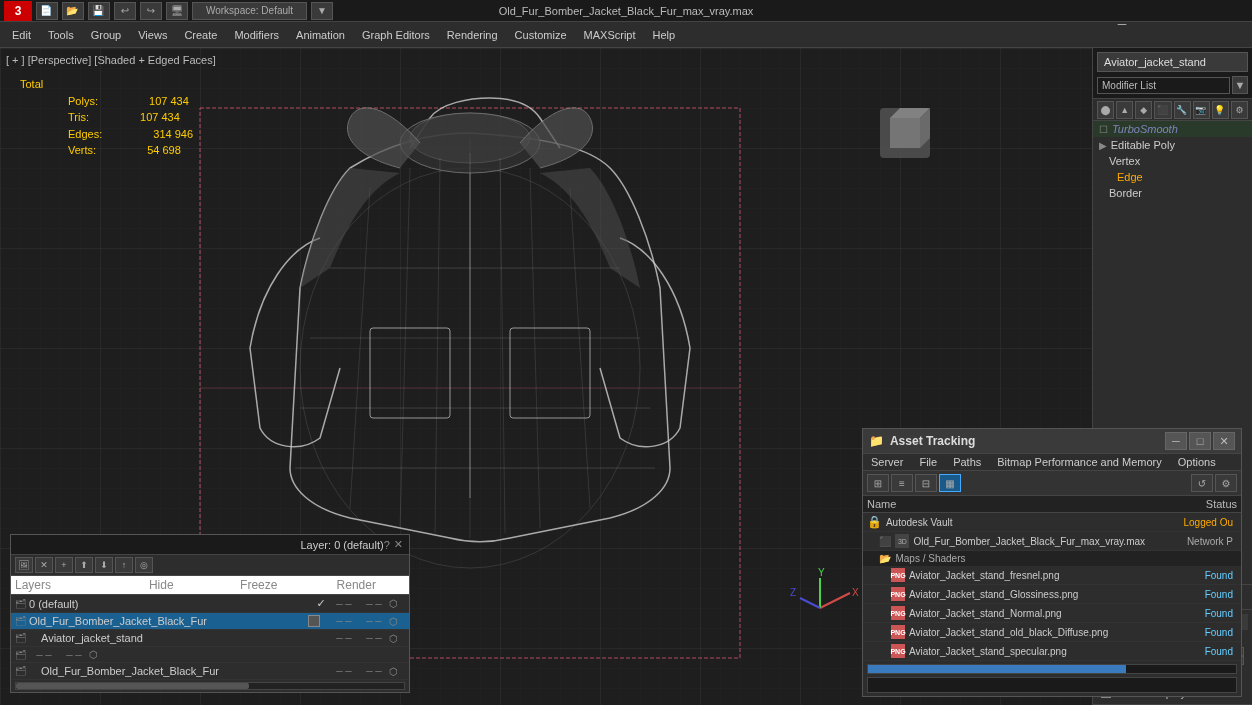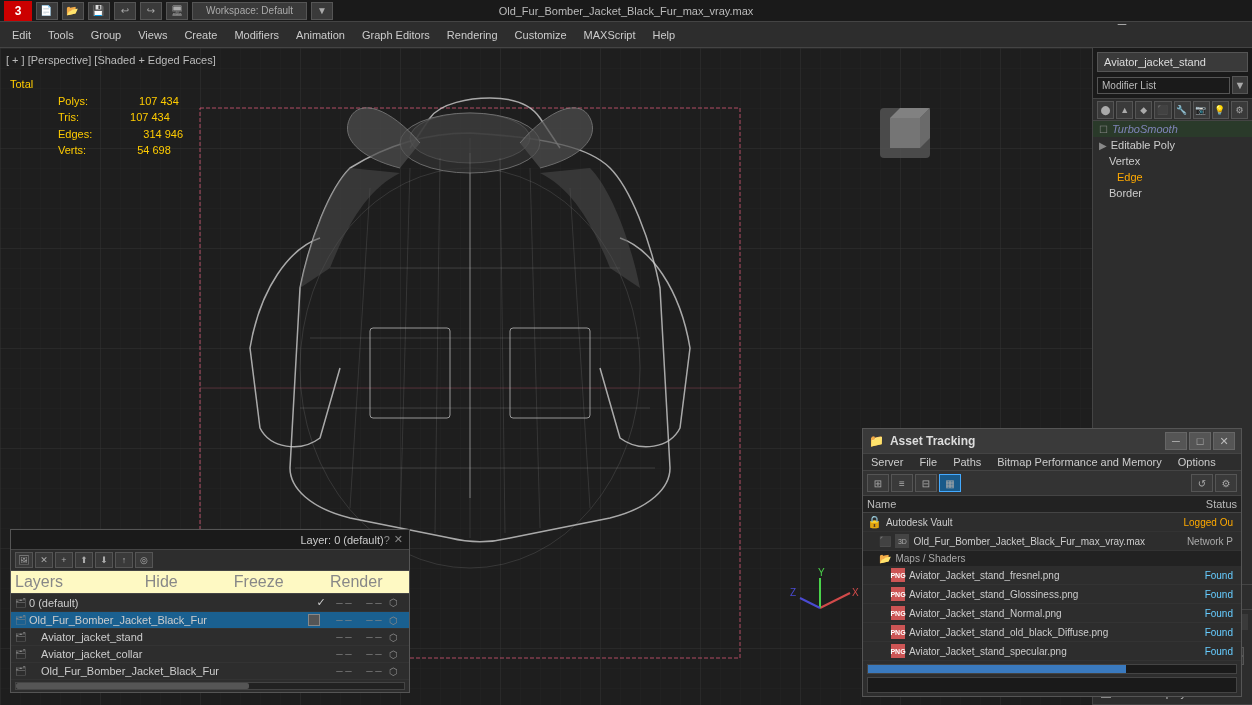--- a/index.html
+++ b/index.html
@@ -18,21 +18,21 @@
     
     #toolbar { width: 100%; height: 26px; background: #2d2d2d; border-bottom: 1px solid #444; display: flex; align-items: center; gap: 1px; padding: 0 4px; }
     .menu-item { padding: 2px 8px; color: #ccc; cursor: pointer; font-size: 11px; }
 
     
     #main { display: flex; width: 100%; height: calc(705px - 48px); }
 
     
     #viewport { flex: 1; position: relative; background: #1e1e1e; overflow: hidden; }
     #viewport-label { position: absolute; top: 6px; left: 6px; color: #bbb; font-size: 11px; z-index: 2; }
-    #stats { position: absolute; top: 28px; left: 10px; color: #ffcc00; font-size: 11px; z-index: 2; line-height: 1.5; }
+    #stats { position: absolute; top: 28px; left: 20px; color: #ffcc00; font-size: 11px; z-index: 2; line-height: 1.5; }
     #stats span { color: #ffcc00; padding-left: 48px; }
 
     
     #grid-canvas { position: absolute; top: 0; left: 0; width: 100%; height: 100%; }
 
     
     #right-panel { width: 160px; background: #2d2d2d; border-left: 1px solid #444; display: flex; flex-direction: column; }
     #right-panel-top { background: #1a1a1a; padding: 4px; border-bottom: 1px solid #444; }
     #modifier-list { flex: 1; overflow: auto; }
     .modifier-item { padding: 2px 6px; color: #ccc; font-size: 11px; cursor: pointer; }
@@ -51,21 +51,21 @@
     .prop-row { display: flex; align-items: center; padding: 1px 4px; font-size: 11px; }
     .prop-label { flex: 1; color: #bbb; }
     .prop-val { width: 40px; background: #1a1a1a; border: 1px solid #555; color: #ccc; text-align: center; font-size: 10px; padding: 1px 2px; }
     .checkbox-row { display: flex; align-items: center; gap: 4px; padding: 1px 4px; font-size: 11px; color: #bbb; }
 
     
     #layer-panel { position: absolute; bottom: 12px; left: 10px; width: 400px; background: #2d2d2d; border: 1px solid #555; z-index: 10; }
     #layer-title { background: #1a1a1a; padding: 3px 6px; display: flex; align-items: center; justify-content: flex-end; border-bottom: 1px solid #444; }
     #layer-title span { color: #ccc; font-size: 11px; }
     .l-icon { width: 18px; height: 16px; background: #3a3a3a; border: 1px solid #555; display: flex; align-items: center; justify-content: center; cursor: pointer; color: #aaa; font-size: 9px; }
-    #layer-header { display: flex; align-items: center; padding: 2px 4px; background: #fef9c3; border-bottom: 1px solid #444; font-size: 16px; color: #888; }
+    #layer-header { display: flex; align-items: center; padding: 2px 4px; background: #ffffff; border-bottom: 1px solid #444; font-size: 12px; color: #888; }
     #layer-header span { flex: 1; }
     #layer-body { max-height: 120px; overflow: auto; }
     .layer-row { display: flex; align-items: center; padding: 2px 4px; font-size: 11px; color: #ccc; border-bottom: 1px solid #333; }
     .layer-row.selected { background: #1a6090; }
     .layer-name { flex: 1; overflow: hidden; text-overflow: ellipsis; white-space: nowrap; }
     .layer-check { width: 16px; text-align: center; color: #ccc; }
     .layer-dash { width: 30px; text-align: center; color: #888; font-size: 9px; }
     #layer-scroll { height: 8px; background: #1a1a1a; margin-top: 2px; }
 
     
@@ -351,21 +351,20 @@
     </div>
     <div class="layer-row">
       <span style="width:14px; color:#888; font-size:9px;">🗂</span>
       <span class="layer-name" style="padding-left:12px;">Aviator_jacket_stand</span>
       <span class="layer-dash">─ ─</span>
       <span class="layer-dash">─ ─</span>
       <span style="width:16px; color:#888; font-size:10px;">⬡</span>
     </div>
     <div class="layer-row">
       <span style="width:14px; color:#888; font-size:9px;">🗂</span>
-      <span class="layer-name" style="padding-left:12px;">Aviator_jacket_collar</span>
       <span class="layer-dash">─ ─</span>
       <span class="layer-dash">─ ─</span>
       <span style="width:16px; color:#888; font-size:10px;">⬡</span>
     </div>
     <div class="layer-row">
       <span style="width:14px; color:#888; font-size:9px;">🗂</span>
       <span class="layer-name" style="padding-left:12px;">Old_Fur_Bomber_Jacket_Black_Fur</span>
       <span class="layer-dash">─ ─</span>
       <span class="layer-dash">─ ─</span>
       <span style="width:16px; color:#888; font-size:10px;">⬡</span>

